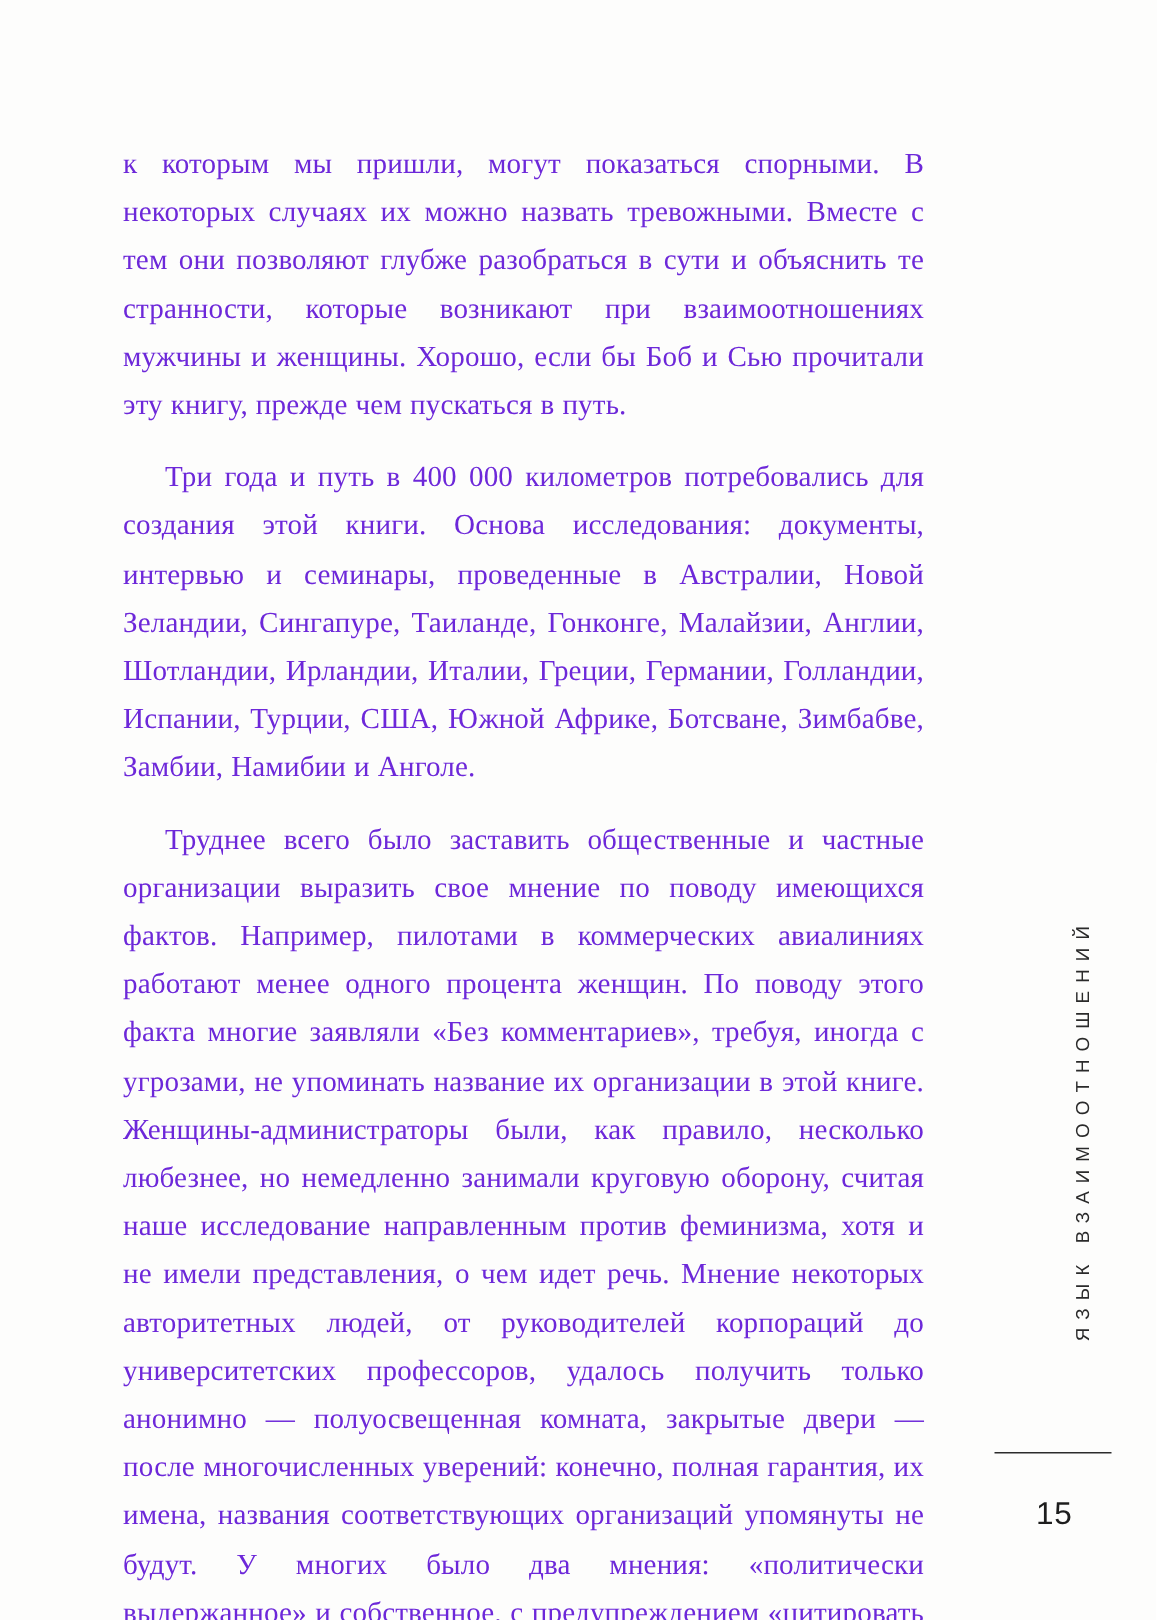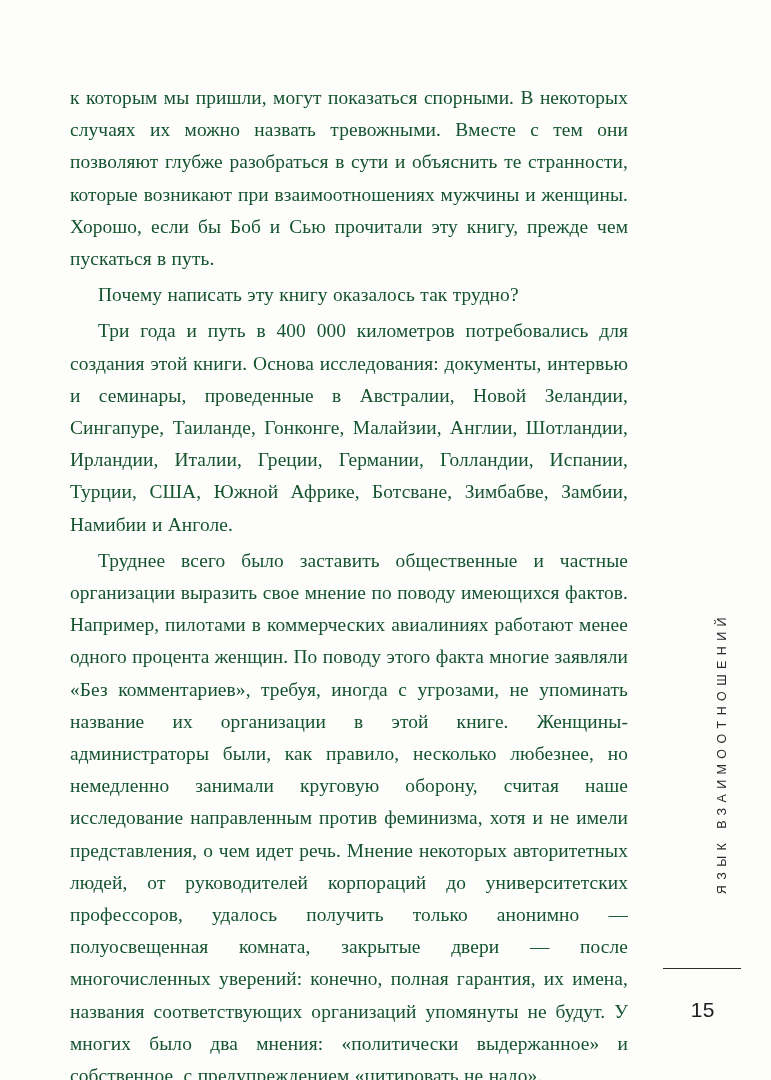--- a/index.html
+++ b/index.html
@@ -24,28 +24,28 @@
 
   
   .text-column {
     position: absolute;
     left: 66px;
     top: 78px;
     width: 566px;
   }
 
   .para {
-    margin: 4px;
+    margin: 16px;
     font-size: 19.4px;
     line-height: 32.2px;
     text-align: justify;
     text-justify: inter-word;
     letter-spacing: 0.1px;
     word-spacing: 0.4px;
-    color: #14532d;
+    color: #6d28d9;
   }
 
   .para + .para {
     text-indent: 28px;
   }
 
   
   .running-head {
     position: absolute;
     right: 36px;
@@ -88,21 +88,20 @@
     margin-top: 20px;
   }
 </style>
 </head>
 <body>
 
 <div class="page">
 
   <div class="text-column">
     <p class="para">к которым мы пришли, могут показаться спорными. В некоторых случаях их можно назвать тревожными. Вместе с тем они позволяют глубже разобраться в сути и объяснить те странности, которые возникают при взаимоотношениях мужчины и женщины. Хорошо, если бы Боб и Сью прочитали эту книгу, прежде чем пускаться в путь.</p>
-    <p class="para">Почему написать эту книгу оказалось так трудно?</p>
     <p class="para">Три года и путь в 400 000 километров потребовались для создания этой книги. Основа исследования: документы, интервью и семинары, проведенные в Австралии, Новой Зеландии, Сингапуре, Таиланде, Гонконге, Малайзии, Англии, Шотландии, Ирландии, Италии, Греции, Германии, Голландии, Испании, Турции, США, Южной Африке, Ботсване, Зимбабве, Замбии, Намибии и Анголе.</p>
     <p class="para">Труднее всего было заставить общественные и частные организации выразить свое мнение по поводу имеющихся фактов. Например, пилотами в коммерческих авиалиниях работают менее одного процента женщин. По поводу этого факта многие заявляли «Без комментариев», требуя, иногда с угрозами, не упоминать название их организации в этой книге. Женщины-администраторы были, как правило, несколько любезнее, но немедленно занимали круговую оборону, считая наше исследование направленным против феминизма, хотя и не имели представления, о чем идет речь. Мнение некоторых авторитетных людей, от руководителей корпораций до университетских профессоров, удалось получить только анонимно — полуосвещенная комната, закрытые двери — после многочисленных уверений: конечно, полная гарантия, их имена, названия соответствующих организаций упомянуты не будут. У многих было два мнения: «политически выдержанное» и собственное, с предупреждением «цитировать не надо».</p>
   </div>
 
   <div class="running-head">
     <span class="rh-text">ЯЗЫК ВЗАИМООТНОШЕНИЙ</span>
   </div>
 
   <div class="folio-rule"></div>
   <div class="folio">15</div>

